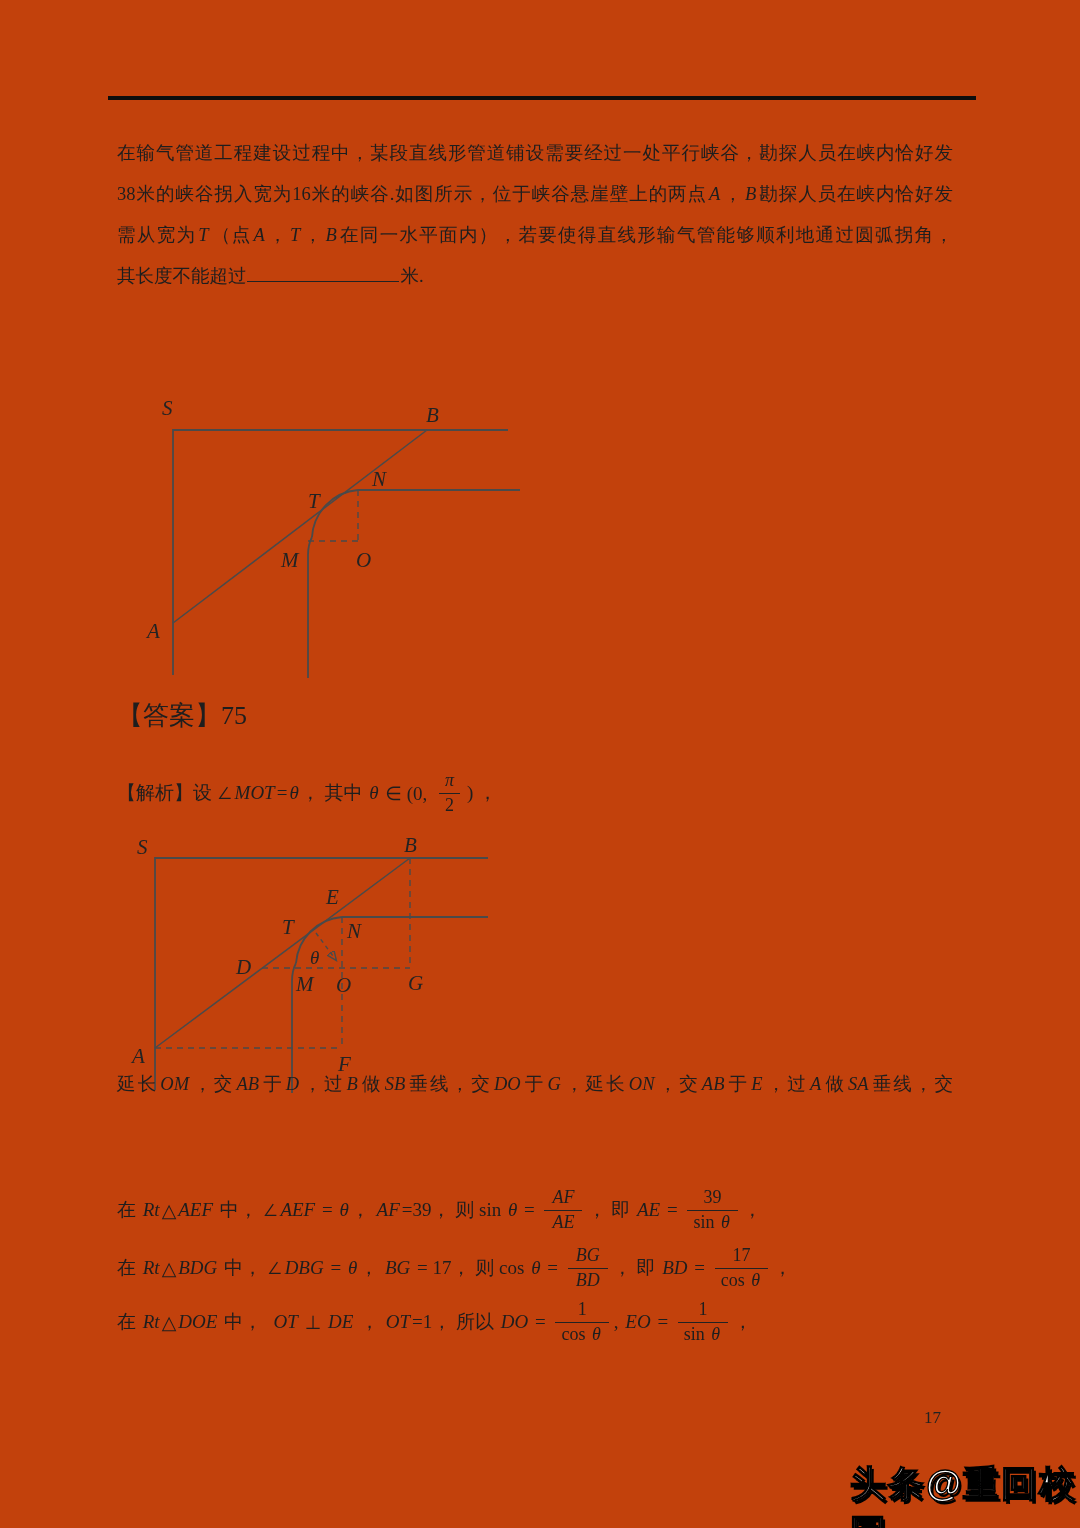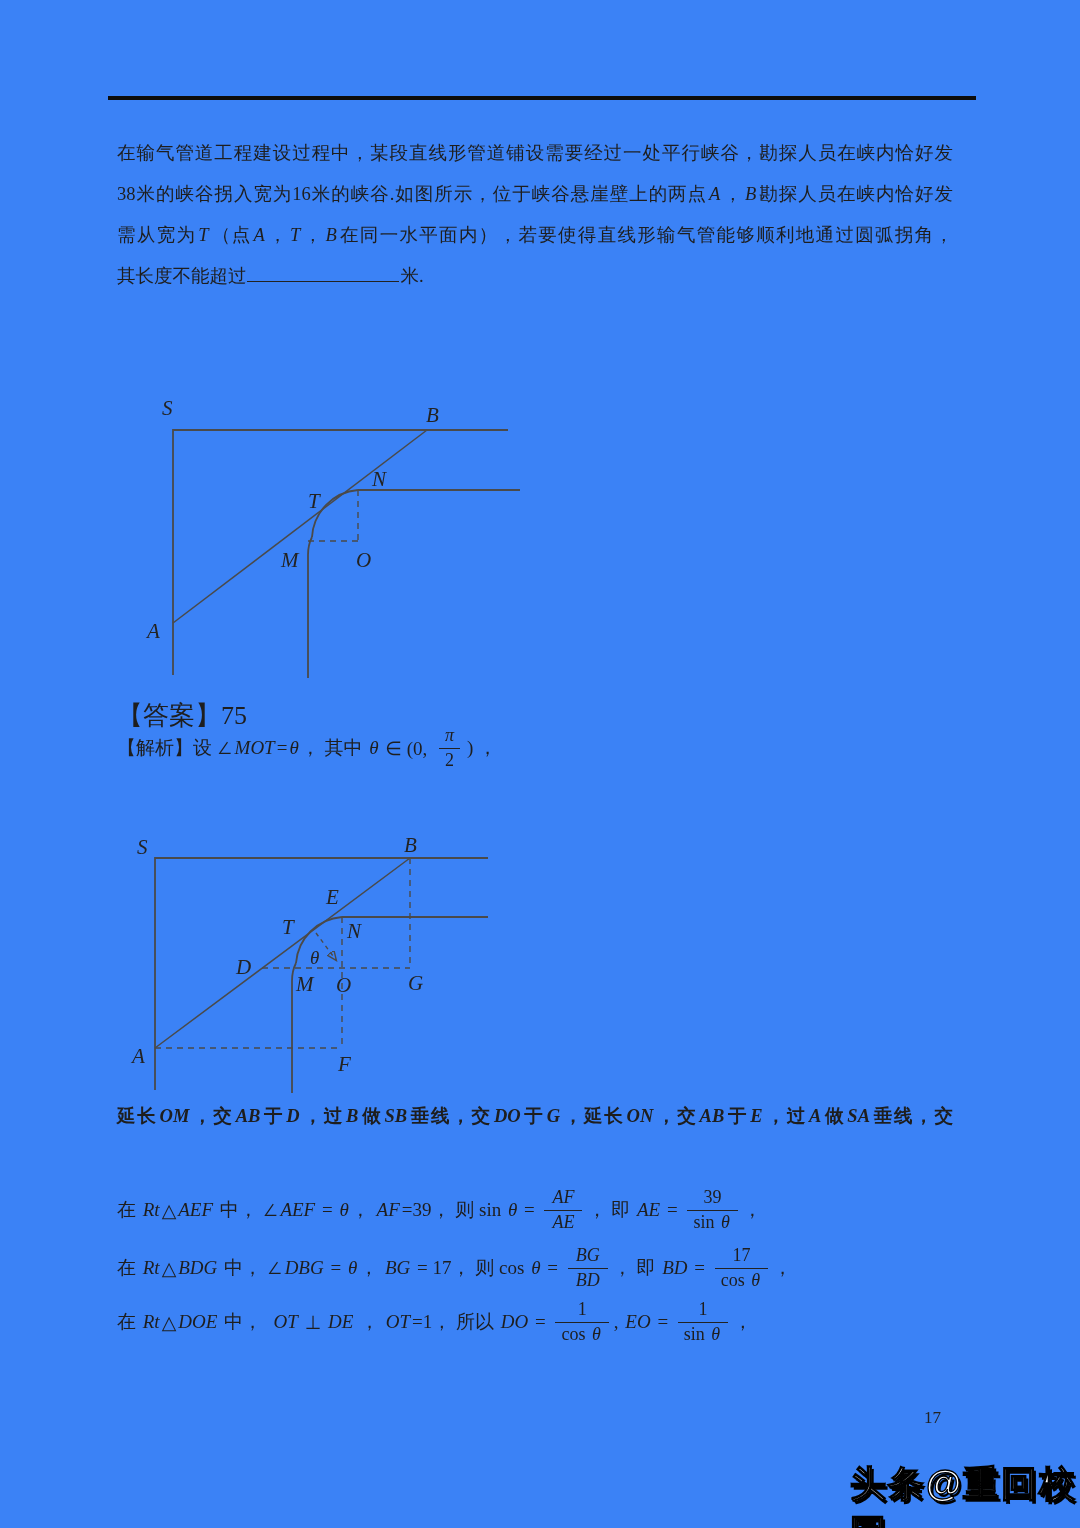--- a/index.html
+++ b/index.html
@@ -1,16 +1,16 @@
 <!DOCTYPE html>
 <html><head>
 <meta charset="utf-8">
 <style>
   html,body{margin:0;padding:0;background:#ffffff;}
-  .page{position:relative;width:1080px;height:1528px;background:#3b82f6;
+  .page{position:relative;width:1080px;height:1528px;background:#c2410c;
         font-family:"Liberation Serif",serif;color:#1e1e1e;overflow:hidden;}
   .top-rule{position:absolute;left:108px;top:96px;width:868px;height:4px;background:#0d0d0d;}
 
   
   .para{position:absolute;left:117px;width:836px;font-size:18.5px;line-height:41px;}
   .p-line{height:41px;}
   .p-line.just{text-align:justify;text-align-last:justify;}
   .mt{font-family:"Liberation Serif",serif;}
   .mi{font-style:italic;margin:0 2px;font-family:"Liberation Serif",serif;}
   .blank{display:inline-block;height:1.05em;border-bottom:1.6px solid #222;margin:0 2px 0 0;}
@@ -62,21 +62,21 @@
     <text class="lbl" x="286" y="27">B</text>
     <text class="lbl" x="232" y="91">N</text>
     <text class="lbl" x="168" y="113">T</text>
     <text class="lbl" x="141" y="172">M</text>
     <text class="lbl" x="216" y="172">O</text>
     <text class="lbl" x="7" y="243">A</text>
   </svg>
 
   <div class="ans-line">【答案】75</div>
 
-  <div class="mrow" style="top:720px;"><span class="mt">【解析】设 ∠</span><span class="mi">MOT</span><span class="mt">=</span><span class="mi">θ</span><span class="mt">， 其中 </span><span class="mi">θ</span><span class="mt"> ∈ (0, </span><span class="frac"><span class="num"><span class="mi">π</span></span><span class="den"><span class="mt">2</span></span></span><span class="mt">) ，</span></div>
+  <div class="mrow" style="top:765px;"><span class="mt">【解析】设 ∠</span><span class="mi">MOT</span><span class="mt">=</span><span class="mi">θ</span><span class="mt">， 其中 </span><span class="mi">θ</span><span class="mt"> ∈ (0, </span><span class="frac"><span class="num"><span class="mi">π</span></span><span class="den"><span class="mt">2</span></span></span><span class="mt">) ，</span></div>
 
   <svg class="fig" style="left:120px;top:830px;" width="390" height="270" viewBox="0 0 390 270">
     <defs>
       <marker id="arr" markerWidth="9" markerHeight="8" refX="6.5" refY="3" orient="auto">
         <path d="M0,0 L7,3 L0,6 z" fill="#4a4a4a" stroke="none"></path>
       </marker>
     </defs>
     <path class="wall" d="M 35 260 L 35 28 L 368 28"></path>
     <path class="wall" d="M 222 87 L 368 87"></path>
     <path class="wall" d="M 176 133 A 50 50 0 0 1 222 87"></path>
@@ -94,21 +94,21 @@
     <text class="lbl" x="227" y="108">N</text>
     <text class="lbl" x="190" y="134" style="font-size:19px;">θ</text>
     <text class="lbl" x="116" y="144">D</text>
     <text class="lbl" x="176" y="161">M</text>
     <text class="lbl" x="216" y="162">O</text>
     <text class="lbl" x="288" y="160">G</text>
     <text class="lbl" x="12" y="233">A</text>
     <text class="lbl" x="218" y="241">F</text>
   </svg>
 
-  <div class="para" style="top:1096px;font-weight:bold;">
+  <div class="para" style="top:1064px;">
     <div class="p-line just"><span class="mt">延长</span><span class="mi">OM</span><span class="mt">，交</span><span class="mi">AB</span><span class="mt">于</span><span class="mi">D</span><span class="mt">，过</span><span class="mi">B</span><span class="mt">做</span><span class="mi">SB</span><span class="mt">垂线，交</span><span class="mi">DO</span><span class="mt">于</span><span class="mi">G</span><span class="mt">，延长</span><span class="mi">ON</span><span class="mt">，交</span><span class="mi">AB</span><span class="mt">于</span><span class="mi">E</span><span class="mt">，过</span><span class="mi">A</span><span class="mt">做</span><span class="mi">SA</span><span class="mt">垂线，交</span></div>
   </div>
 
   <div class="mrow" style="top:1182px;"><span class="mt">在 </span><span class="mi">Rt</span><span class="mt">△</span><span class="mi">AEF</span><span class="mt"> 中， ∠</span><span class="mi">AEF</span><span class="mt"> = </span><span class="mi">θ</span><span class="mt">， </span><span class="mi">AF</span><span class="mt">=39， 则 sin </span><span class="mi">θ</span><span class="mt"> = </span><span class="frac"><span class="num"><span class="mi">AF</span></span><span class="den"><span class="mi">AE</span></span></span><span class="mt">， 即 </span><span class="mi">AE</span><span class="mt"> = </span><span class="frac"><span class="num"><span class="mt">39</span></span><span class="den"><span class="mt">sin </span><span class="mi">θ</span></span></span><span class="mt">，</span></div>
   <div class="mrow" style="top:1240px;"><span class="mt">在 </span><span class="mi">Rt</span><span class="mt">△</span><span class="mi">BDG</span><span class="mt"> 中， ∠</span><span class="mi">DBG</span><span class="mt"> = </span><span class="mi">θ</span><span class="mt">， </span><span class="mi">BG</span><span class="mt"> = 17， 则 cos </span><span class="mi">θ</span><span class="mt"> = </span><span class="frac"><span class="num"><span class="mi">BG</span></span><span class="den"><span class="mi">BD</span></span></span><span class="mt">， 即 </span><span class="mi">BD</span><span class="mt"> = </span><span class="frac"><span class="num"><span class="mt">17</span></span><span class="den"><span class="mt">cos </span><span class="mi">θ</span></span></span><span class="mt">，</span></div>
   <div class="mrow" style="top:1294px;"><span class="mt">在 </span><span class="mi">Rt</span><span class="mt">△</span><span class="mi">DOE</span><span class="mt"> 中，  </span><span class="mi">OT</span><span class="mt"> ⊥ </span><span class="mi">DE</span><span class="mt"> ， </span><span class="mi">OT</span><span class="mt">=1， 所以 </span><span class="mi">DO</span><span class="mt"> = </span><span class="frac"><span class="num"><span class="mt">1</span></span><span class="den"><span class="mt">cos </span><span class="mi">θ</span></span></span><span class="mt">, </span><span class="mi">EO</span><span class="mt"> = </span><span class="frac"><span class="num"><span class="mt">1</span></span><span class="den"><span class="mt">sin </span><span class="mi">θ</span></span></span><span class="mt">，</span></div>
 
   <div class="page-number">17</div>
   <div class="watermark">头条@重回校园</div>
 

